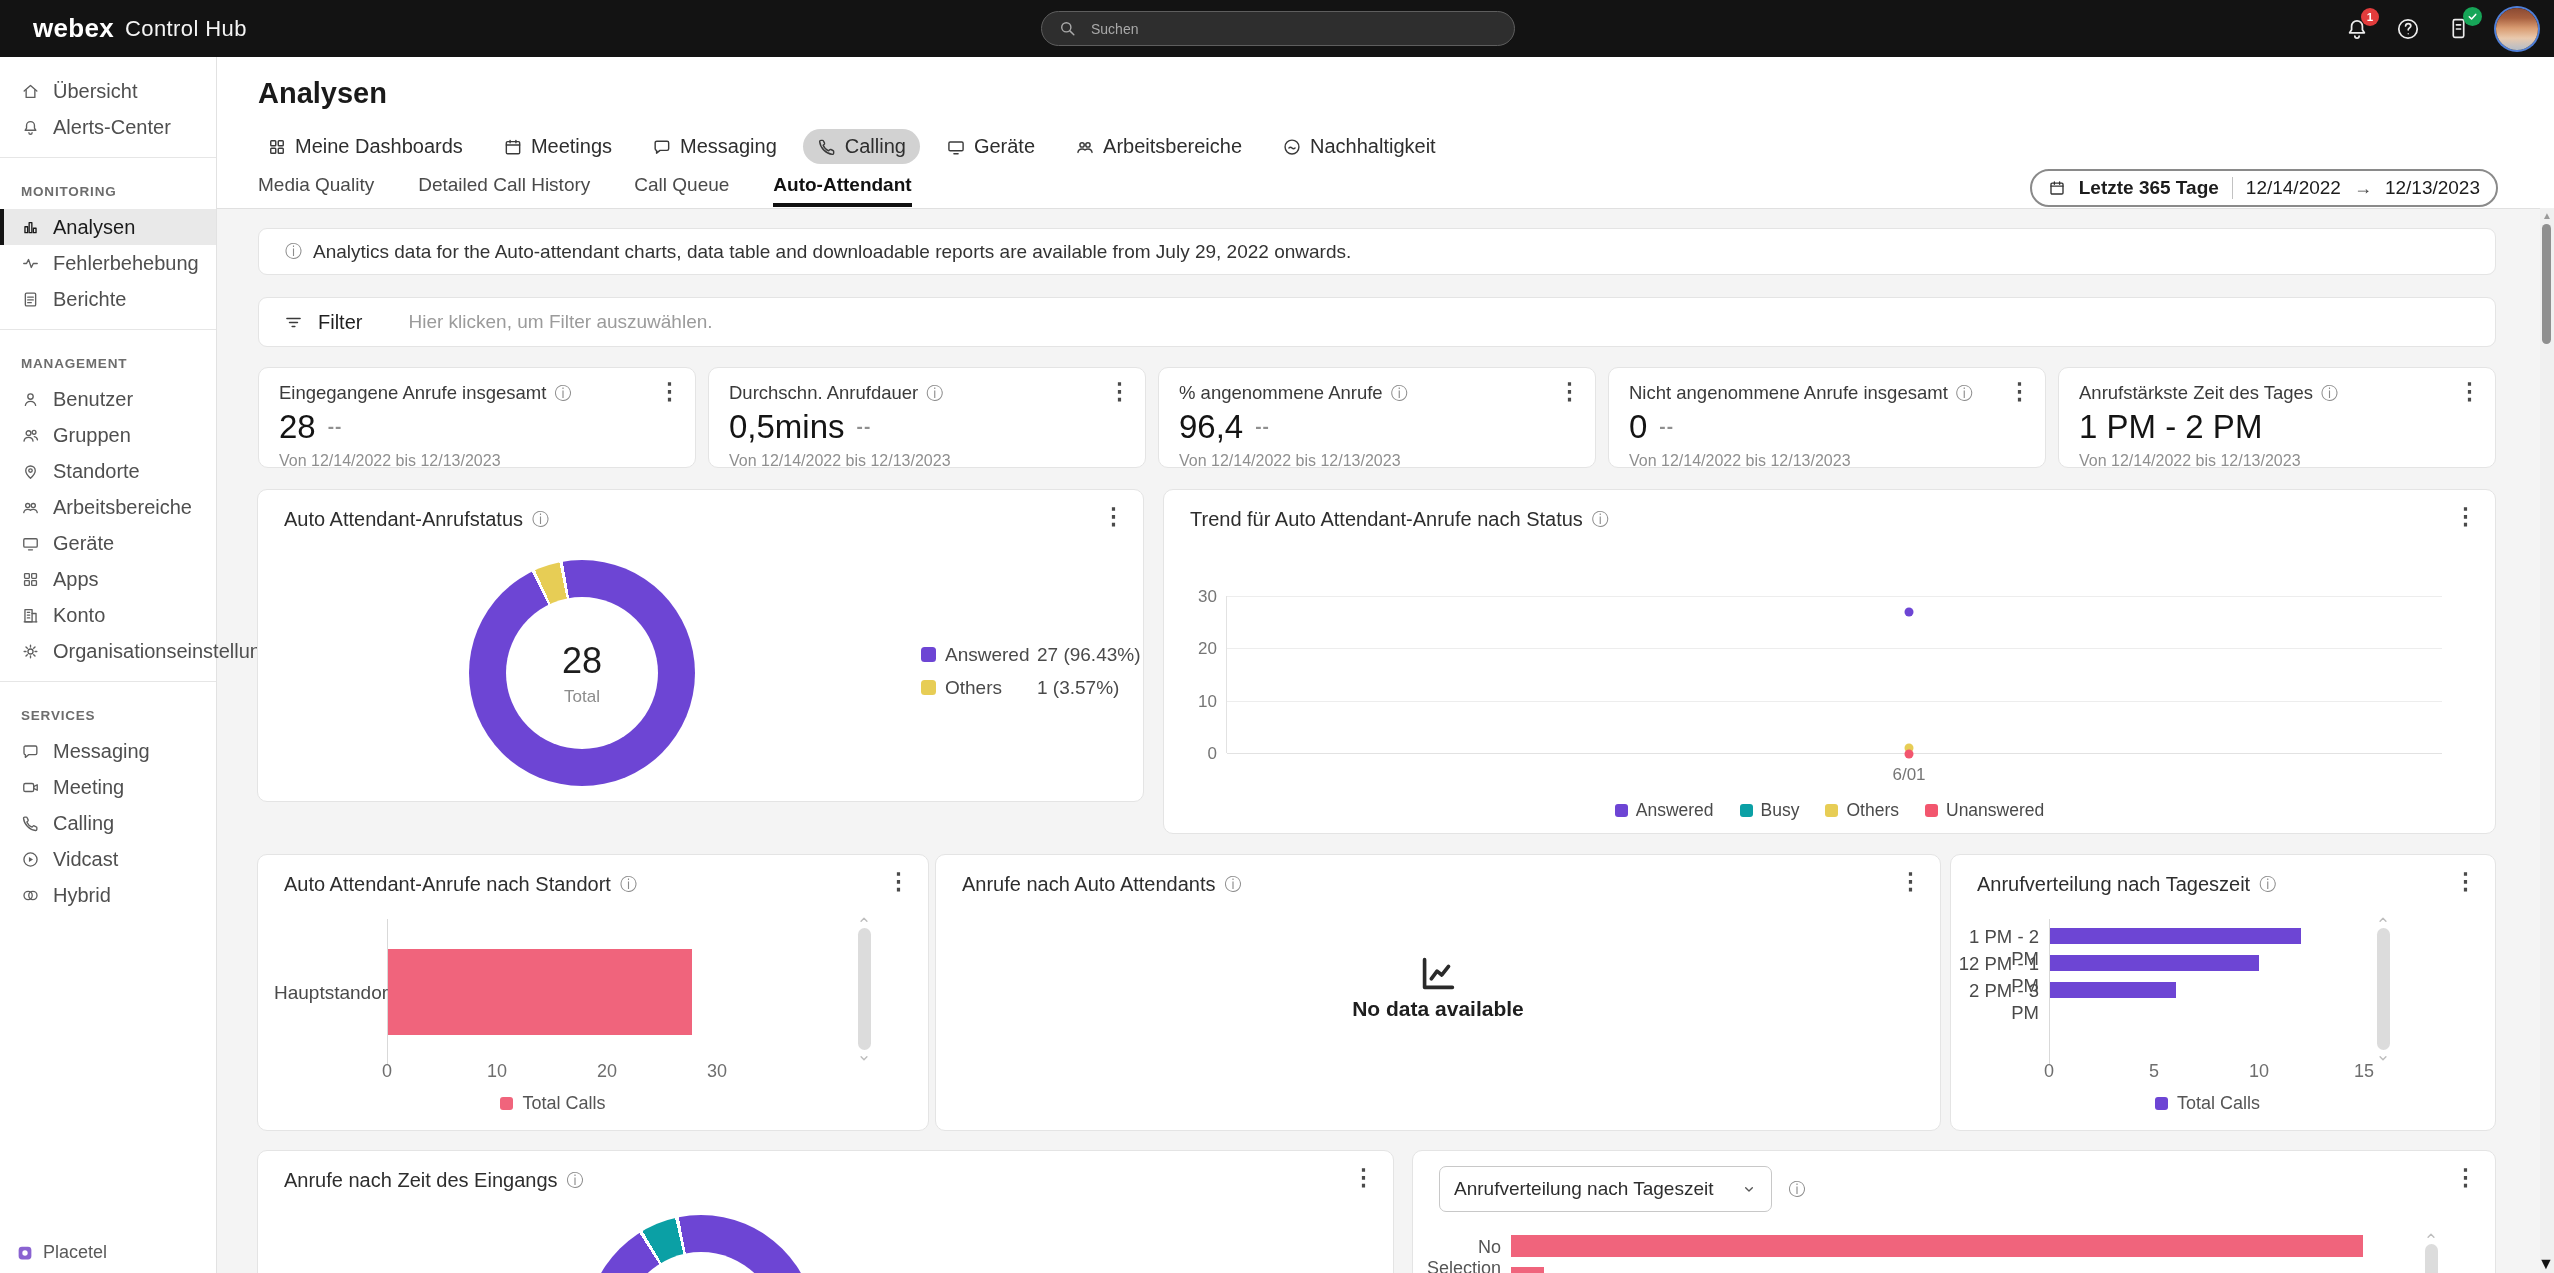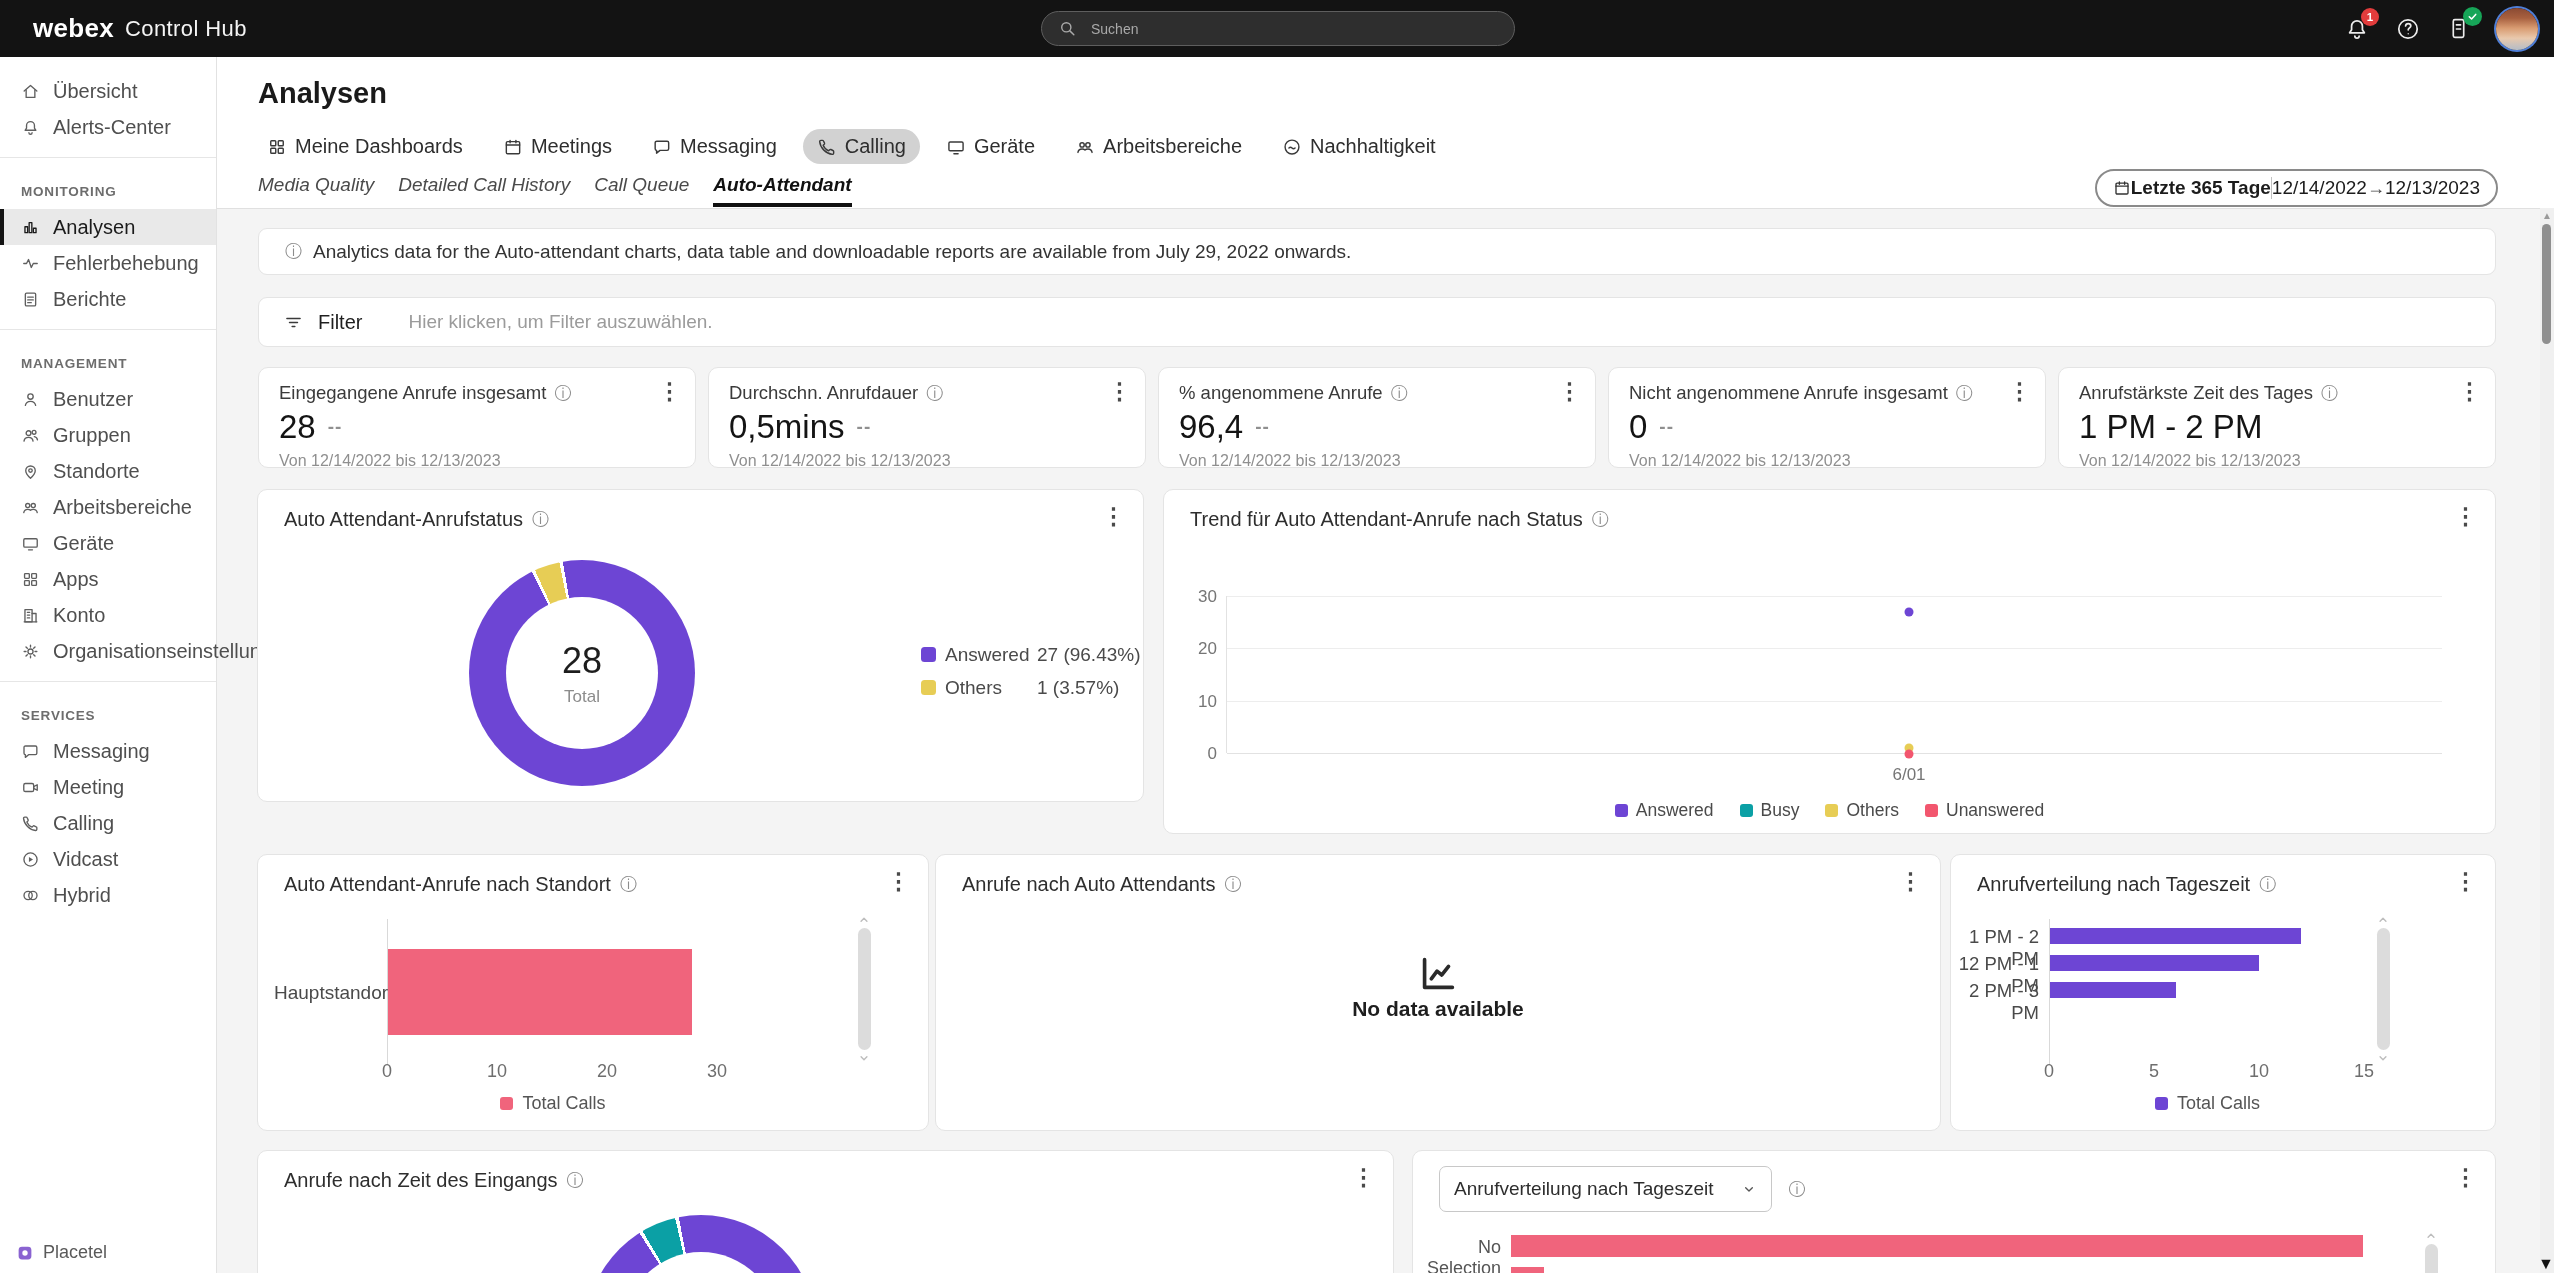--- a/index.html
+++ b/index.html
@@ -40,25 +40,25 @@
   .side-footer{position:absolute;left:16px;bottom:10px;display:flex;align-items:center;gap:9px;color:#5a5a5a;font-size:18px;}
 
   
   .main{position:absolute;left:217px;top:57px;width:2337px;height:1216px;overflow:hidden;}
   .header-band{position:absolute;left:0;top:0;width:100%;height:151px;background:#fff;border-bottom:1px solid #e0e0e0;}
   .page-title{position:absolute;left:41px;top:20px;font-size:29px;font-weight:bold;color:#1a1a1a;}
   .tabs{position:absolute;left:36px;top:72px;display:flex;align-items:center;gap:12px;}
   .tab{display:flex;align-items:center;gap:8px;padding:6px 14px;font-size:20px;color:#2e2e2e;border-radius:18px;cursor:pointer;white-space:nowrap;}
   .tab.active{background:#d2d2d2;}
   .tab svg{color:#3a3a3a;}
-  .subtabs{position:absolute;left:41px;top:117px;display:flex;gap:24px;font-style:italic;}
+  .subtabs{position:absolute;left:41px;top:117px;display:flex;gap:44px;}
   .subtab{font-size:19px;color:#4a4a4a;padding-bottom:7px;cursor:pointer;border-bottom:4px solid transparent;}
   .subtab.active{color:#111;font-weight:bold;border-bottom-color:#111;}
   .date-pill{position:absolute;right:56px;top:112px;height:38px;box-sizing:border-box;border:2px solid #8a8a8a;
-             border-radius:21px;background:#fff;display:flex;align-items:center;gap:0;padding:0 16px;
+             border-radius:21px;background:#fff;display:flex;align-items:center;gap:13px;padding:0 16px;
              font-size:19px;color:#1c1c1c;cursor:pointer;}
   .date-pill .preset{font-weight:bold;}
   .date-pill .sep{width:1px;height:22px;background:#c2c2c2;}
   .date-pill .arr{color:#444;font-size:18px;}
 
   
   .card{position:absolute;background:#fff;border:1px solid #e4e4e4;border-radius:10px;box-sizing:border-box;}
   .card-title{position:absolute;left:26px;top:18px;display:flex;align-items:center;gap:9px;font-size:20px;color:#2e2e2e;white-space:nowrap;}
   .info-i{color:#8c8c8c;font-size:17px;cursor:pointer;line-height:1;}
   .kebab{position:absolute;top:15px;right:18px;color:#4a4a4a;font-size:23px;line-height:1;cursor:pointer;font-weight:bold;}

